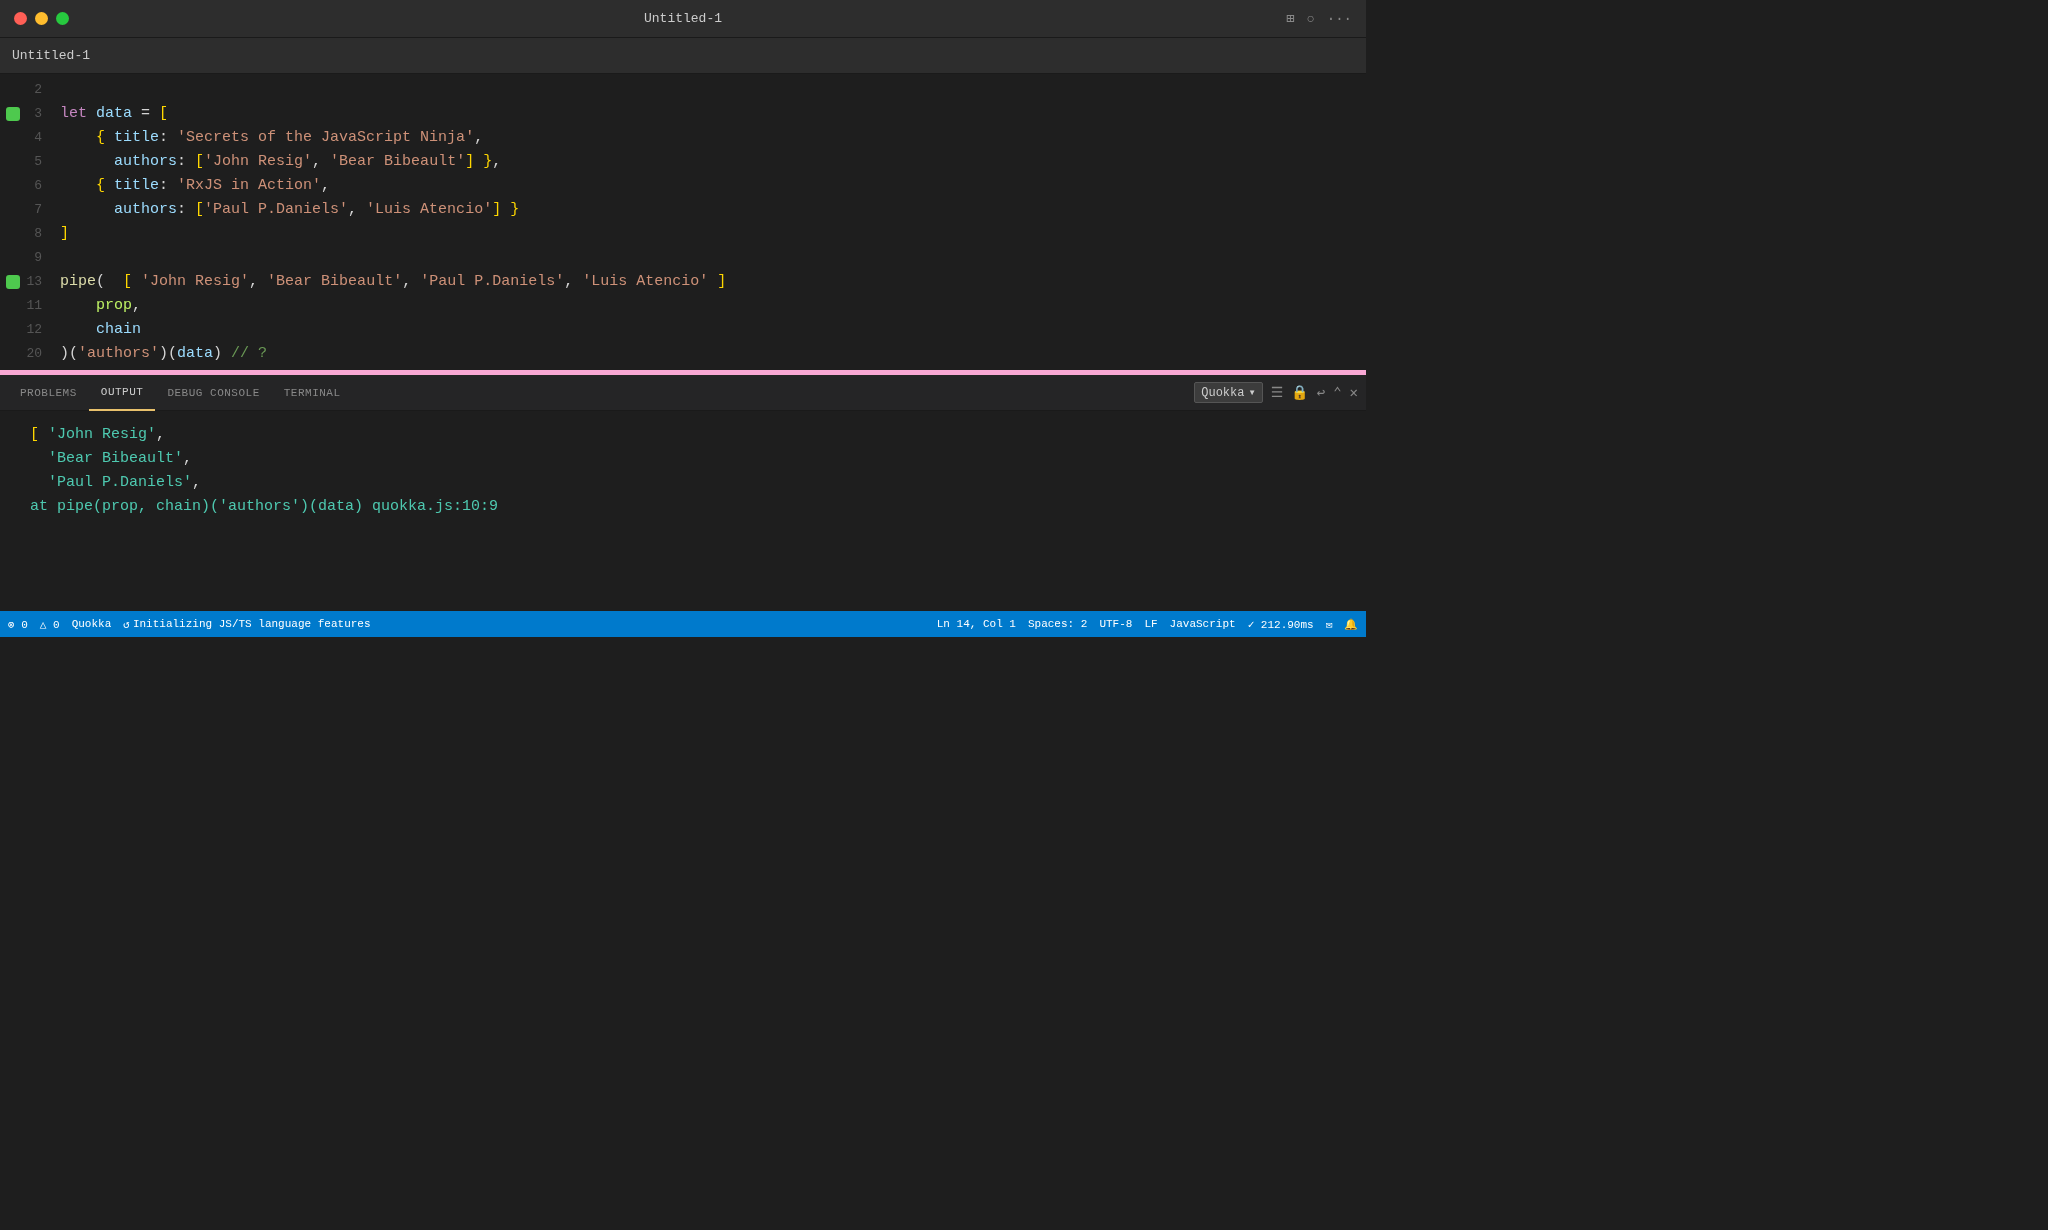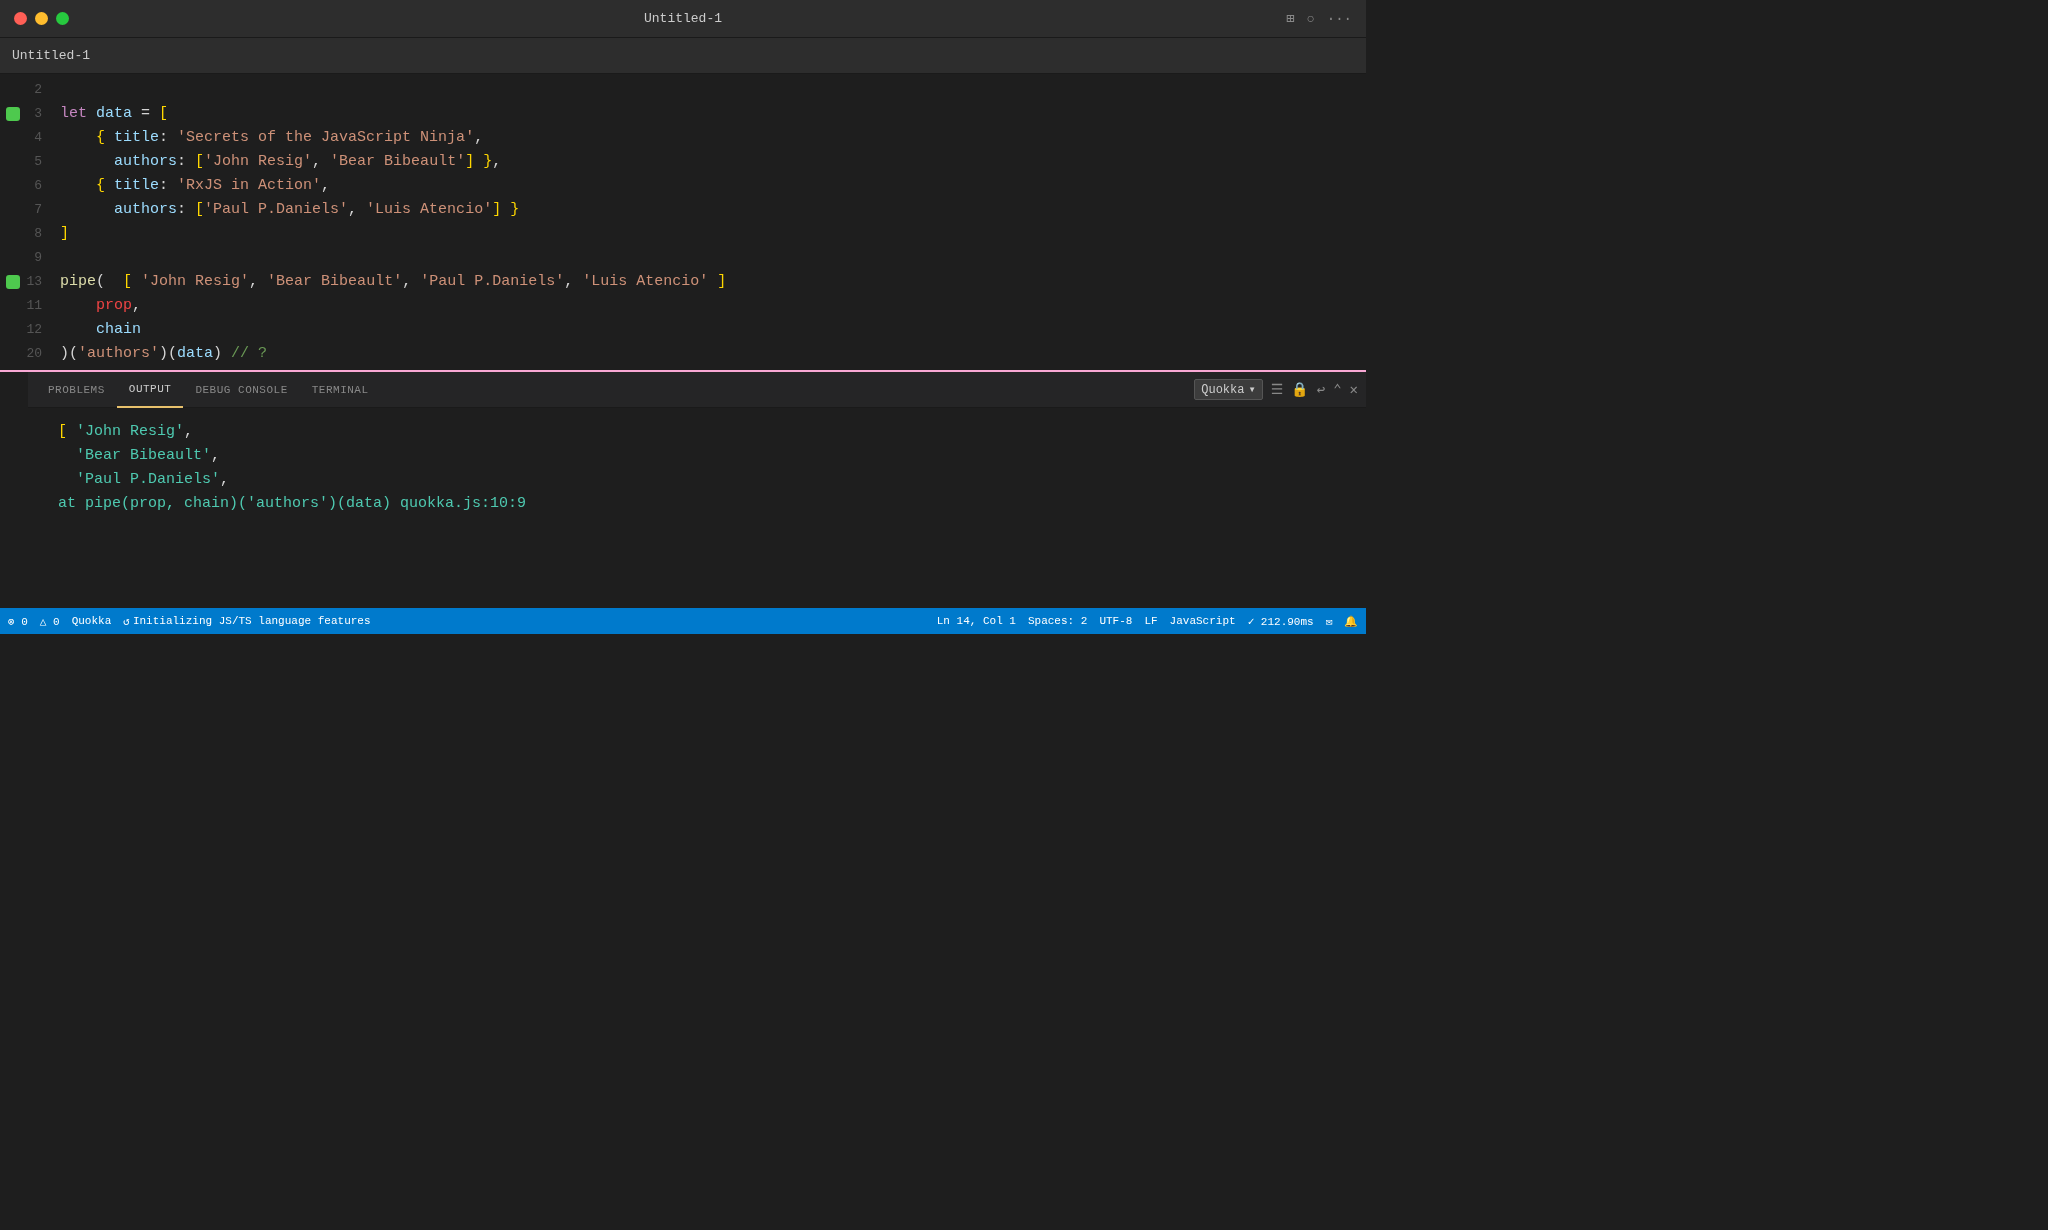--- a/index.html
+++ b/index.html
@@ -114,22 +114,21 @@
       flex: 1;
       padding: 0 8px;
       white-space: pre;
       font-size: 15px;
       line-height: 24px;
     }
 
     
     .panel {
       background: #1e1e1e;
-      border-top: 2px solid #f9a8d4;
-      padding-left: 28px;
+      border-top: 5px solid #f9a8d4;
     }
     .panel-tabs {
       display: flex;
       align-items: center;
       height: 36px;
       background: #252526;
       border-bottom: 1px solid #1a1a1a;
       padding: 0 8px;
     }
     .panel-tab {
@@ -292,21 +291,21 @@
         <div class="line-gutter">
           <span class="line-dot"></span>
           <span>13</span>
         </div>
         <div class="line-content"><span style="color: rgb(220, 220, 170);">pipe</span><span style="color: rgb(212, 212, 212);">(  </span><span style="color: rgb(255, 215, 0);">[</span><span style="color: rgb(212, 212, 212);"> </span><span style="color: rgb(206, 145, 120);">'John Resig'</span><span style="color: rgb(212, 212, 212);">, </span><span style="color: rgb(206, 145, 120);">'Bear Bibeault'</span><span style="color: rgb(212, 212, 212);">, </span><span style="color: rgb(206, 145, 120);">'Paul P.Daniels'</span><span style="color: rgb(212, 212, 212);">, </span><span style="color: rgb(206, 145, 120);">'Luis Atencio'</span><span style="color: rgb(212, 212, 212);"> </span><span style="color: rgb(255, 215, 0);">]</span></div>
       </div>
       <div class="code-line">
         <div class="line-gutter">
           <span>11</span>
         </div>
-        <div class="line-content"><span style="color: rgb(212, 212, 212);">    </span><span style="color: #ef4444;">prop</span><span style="color: rgb(212, 212, 212);">,</span></div>
+        <div class="line-content"><span style="color: rgb(212, 212, 212);">    </span><span style="color: #bef264;">prop</span><span style="color: rgb(212, 212, 212);">,</span></div>
       </div>
       <div class="code-line">
         <div class="line-gutter">
           <span>12</span>
         </div>
         <div class="line-content"><span style="color: rgb(212, 212, 212);">    </span><span style="color: rgb(156, 220, 254);">chain</span></div>
       </div>
       <div class="code-line">
         <div class="line-gutter">
           <span>20</span>

